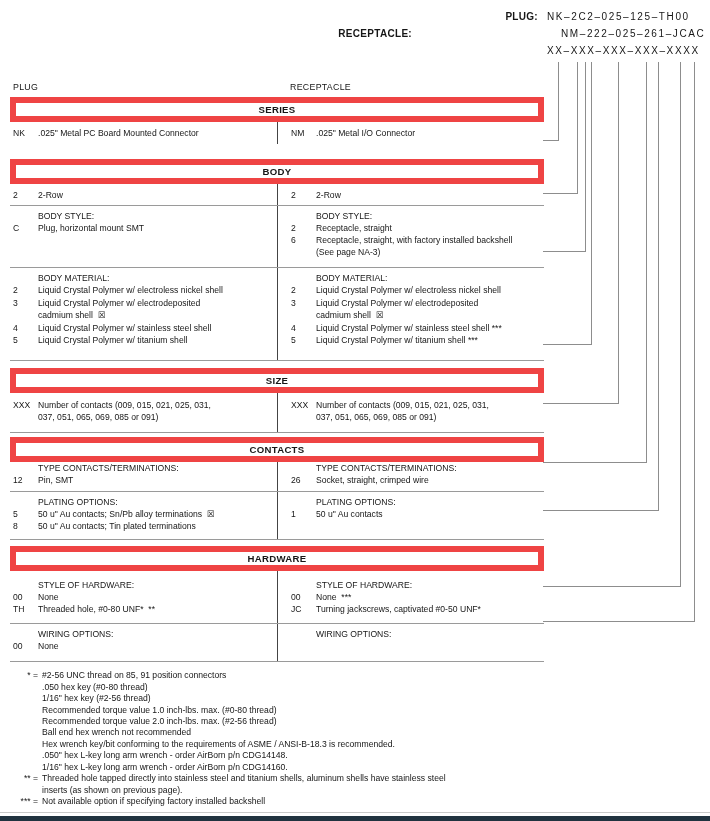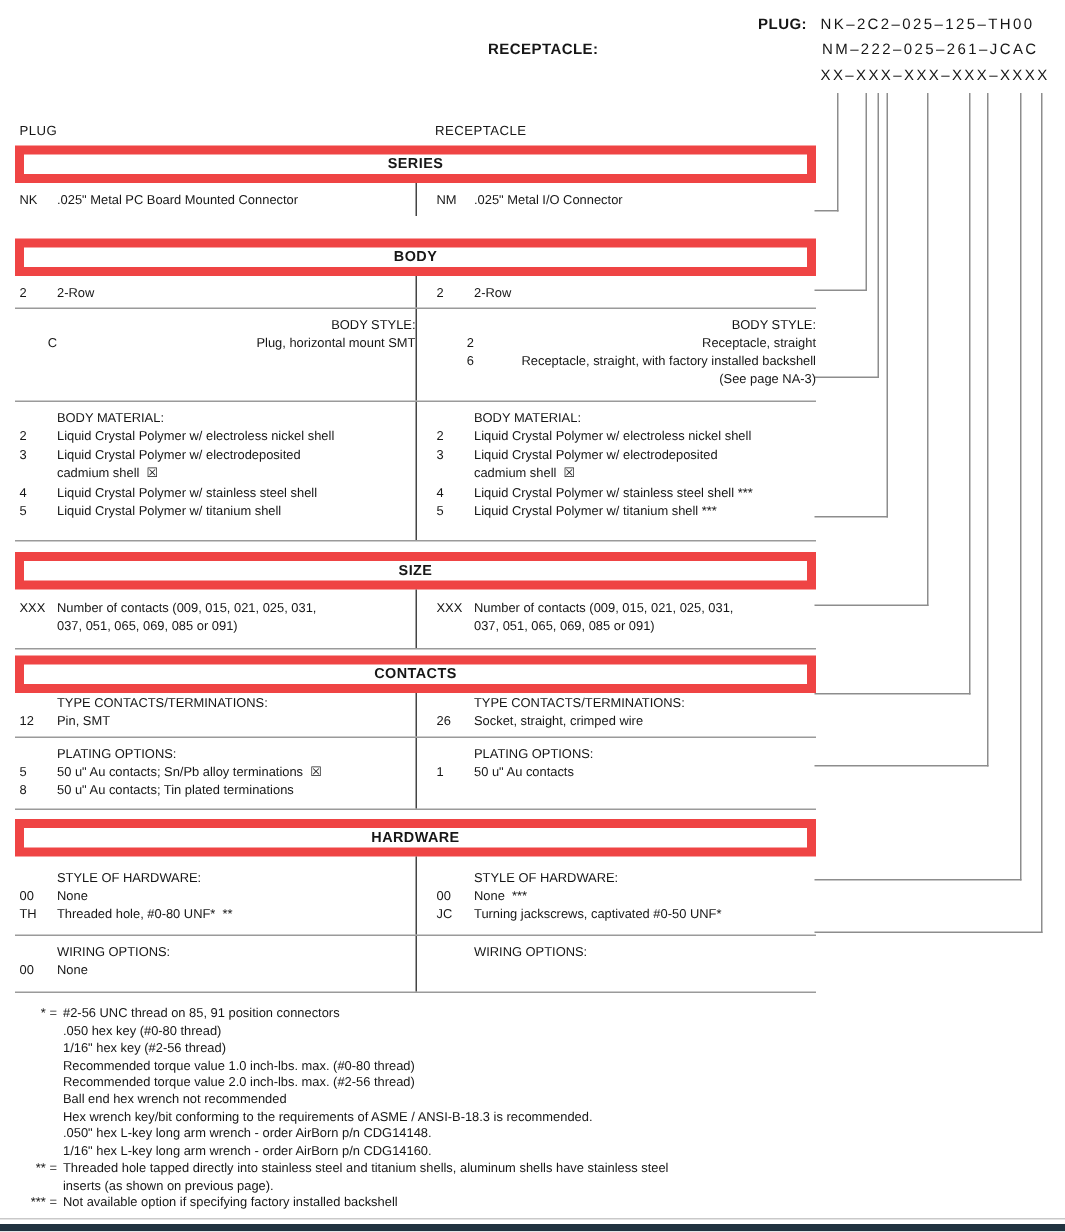--- a/index.html
+++ b/index.html
@@ -28,21 +28,21 @@
   .row{display:grid;grid-template-columns:25px 1fr;}
   .code{white-space:pre;}
   .desc{white-space:pre;}
   .subhead{margin-left:25px;white-space:pre;}
   .hsep{border-top:1px solid #9a9a9a;height:0;}
 
   
   .blk-series .bcol{padding:5px 0 5px 3px;} .blk-series .bcol.r{padding-left:13px;}
   .gap-body{margin-top:15px;}
   .blk-bodyrow .bcol{padding:5px 0 4px 3px;} .blk-bodyrow .bcol.r{padding-left:13px;}
-  .blk-style .bcol{padding:4px 0 9px 3px;text-align:right;} .blk-style .bcol.r{padding-left:13px;}
+  .blk-style .bcol{padding:4px 0 9px 3px;} .blk-style .bcol.r{padding-left:13px;}
   .blk-material{line-height:12.4px;} .blk-material .bcol{padding:4px 0 14px 3px;} .blk-material .bcol.r{padding-left:13px;}
   .gap-size{margin-top:7px;}
   .blk-size .bcol{padding:6px 0 9px 3px;} .blk-size .bcol.r{padding-left:13px;}
   .gap-contacts{margin-top:4px;}
   .blk-type .bcol{padding:0 0 5px 3px;} .blk-type .bcol.r{padding-left:13px;}
   .blk-plating .bcol{padding:4px 0 7px 3px;} .blk-plating .bcol.r{padding-left:13px;}
   .gap-hardware{margin-top:6px;}
   .blk-hstyle .bcol{padding:8px 0 8px 3px;} .blk-hstyle .bcol.r{padding-left:13px;}
   .blk-wiring .bcol{padding:4px 0 9px 3px;} .blk-wiring .bcol.r{padding-left:13px;}
 
@@ -60,21 +60,21 @@
 </style>
 </head>
 <body>
 
 <div class="page">
 
   <div class="pn-row" style="top:11px;left:0;width:710px;">
     <span class="pn-label">PLUG:</span>
     <span class="pn-value">NK–2C2–025–125–TH00</span>
   </div>
-  <div class="pn-row" style="top:28px;left:1px;width:570px;">
+  <div class="pn-row" style="top:28px;left:14px;width:570px;">
     <span class="pn-label">RECEPTACLE:</span>
     <span class="pn-value">NM–222–025–261–JCAC</span>
   </div>
   <div class="pn-row" style="top:45px;left:0;width:618px;">
     <span class="pn-value">XX–XXX–XXX–XXX–XXXX</span>
   </div>
 
   <div class="conn" style="left:543px;width:15px;height:78px;"></div>
   <div class="conn" style="left:543px;width:34px;height:131px;"></div>
   <div class="conn" style="left:543px;width:42px;height:189px;"></div>

